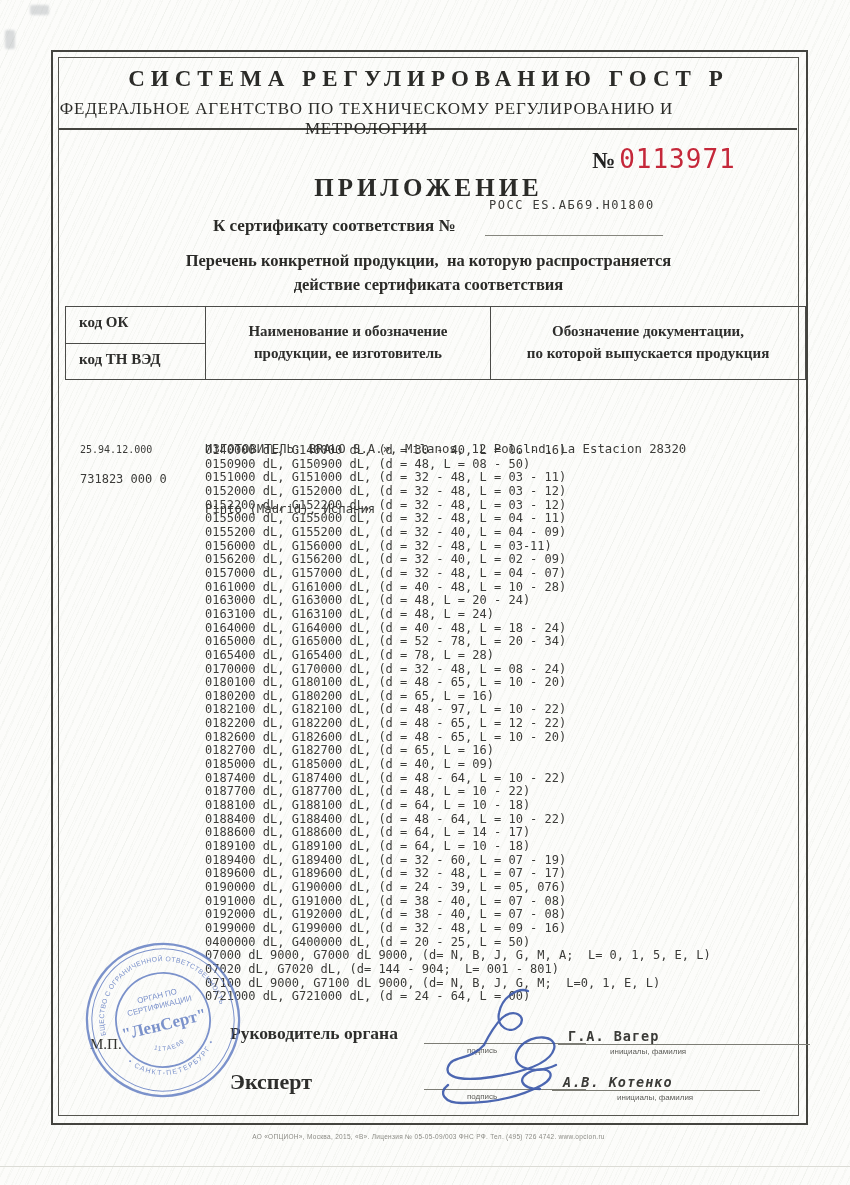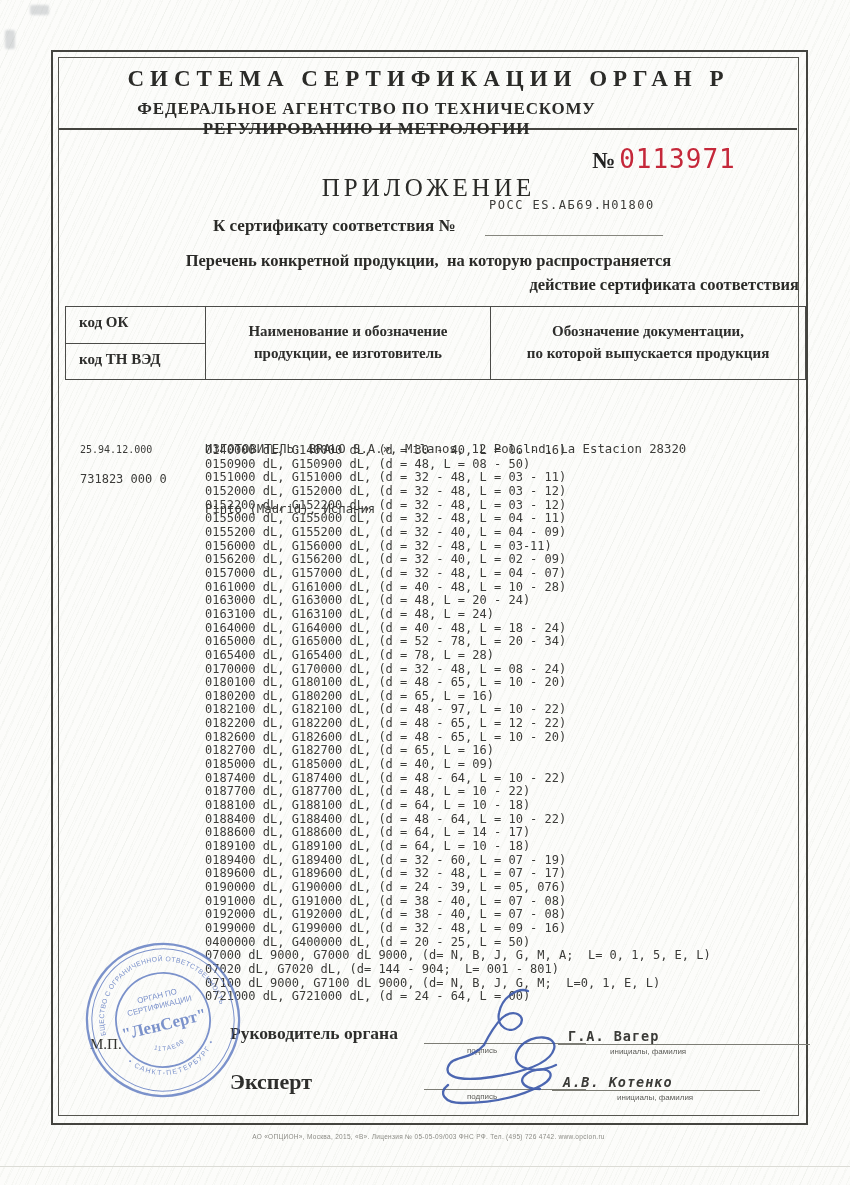--- a/index.html
+++ b/index.html
@@ -17,34 +17,34 @@
       repeating-linear-gradient(-65deg, rgba(185,195,185,.08) 0 1px, transparent 1px 9px);
     pointer-events:none;
   }
   .abs{position:absolute;}
   
   .frame-outer{left:51px;top:50px;width:753px;height:1071px;border:2px solid #44443f;}
   .frame-inner{left:58px;top:57px;width:739px;height:1057px;border:1px solid #55554f;}
   .header-rule{left:59px;top:128px;width:738px;border-top:2px solid #44443f;}
   
   .h-line1{left:58px;top:66px;width:741px;text-align:center;font-weight:700;font-size:23px;letter-spacing:6px;color:#2b2b28;}
-  .h-line2{left:58px;top:99px;width:617px;text-align:center;font-weight:700;font-size:17px;letter-spacing:.8px;color:#2b2b28;}
+  .h-line2{left:58px;top:99px;width:617px;text-align:center;font-weight:400;font-size:17px;letter-spacing:.8px;color:#2b2b28;}
   
   .doc-number{left:592px;top:144px;white-space:nowrap;}
   .doc-number .num-sign{font-weight:700;font-size:23px;color:#222;}
   .doc-number .num-digits{font-family:"DejaVu Sans Mono", monospace;font-size:26px;letter-spacing:1px;color:#c5283a;}
   
-  .title{left:58px;top:174px;width:741px;text-align:center;font-weight:400;font-size:25px;letter-spacing:4px;color:#2b2b28;}
+  .title{left:58px;top:174px;width:741px;text-align:center;font-weight:700;font-size:25px;letter-spacing:4px;color:#2b2b28;}
   
   .cert-label{left:213px;top:216px;font-weight:700;font-size:17px;color:#2b2b28;}
   .cert-value{left:489px;top:198px;font-family:"DejaVu Sans Mono", monospace;font-size:12px;letter-spacing:1.5px;color:#3a3a38;}
   .cert-underline{left:485px;top:235px;width:178px;border-top:1px solid #86867e;height:0;}
   
   .sub1{left:58px;top:251px;width:741px;text-align:center;font-weight:700;font-size:16.5px;white-space:pre;color:#2b2b28;}
-  .sub2{left:58px;top:275px;width:741px;text-align:right;font-weight:700;font-size:16.5px;color:#2b2b28;}
+  .sub2{left:58px;top:275px;width:741px;text-align:center;font-weight:700;font-size:16.5px;color:#2b2b28;}
   
   .tbl{left:65px;top:306px;width:739px;height:72px;border:1.5px solid #4b4b48;}
   .tbl .v1{position:absolute;left:139px;top:0;bottom:0;border-left:1.5px solid #4b4b48;}
   .tbl .v2{position:absolute;left:424px;top:0;bottom:0;border-left:1.5px solid #4b4b48;}
   .tbl .hsplit{position:absolute;left:0;top:36px;width:139px;border-top:1.5px solid #4b4b48;}
   .tbl .c1a{position:absolute;left:13px;top:7px;font-weight:700;font-size:15px;}
   .tbl .c1b{position:absolute;left:13px;top:44px;font-weight:700;font-size:15px;}
   .tbl .c2{position:absolute;left:140px;top:13px;width:284px;text-align:center;font-weight:700;font-size:15px;line-height:22px;}
   .tbl .c3{position:absolute;left:425px;top:13px;width:314px;text-align:center;font-weight:700;font-size:15px;line-height:22px;}
   
@@ -85,21 +85,21 @@
 
 <div class="texture"></div>
 <div class="abs mark-a"></div>
 <div class="abs mark-b"></div>
 <div class="abs page-edge"></div>
 
 <div class="abs frame-outer"></div>
 <div class="abs frame-inner"></div>
 <div class="abs header-rule"></div>
 
-<div class="abs h-line1">СИСТЕМА СЕРТИФИКАЦИИ ОРГАН Р</div>
+<div class="abs h-line1">СИСТЕМА РЕГУЛИРОВАНИЮ ГОСТ Р</div>
 <div class="abs h-line2">ФЕДЕРАЛЬНОЕ АГЕНТСТВО ПО ТЕХНИЧЕСКОМУ РЕГУЛИРОВАНИЮ И МЕТРОЛОГИИ</div>
 
 <div class="abs doc-number">
   <span class="num-sign">№</span>
   <span class="num-digits">0113971</span>
 </div>
 
 <div class="abs title">ПРИЛОЖЕНИЕ</div>
 
 <div class="abs cert-label">К сертификату соответствия №</div>

